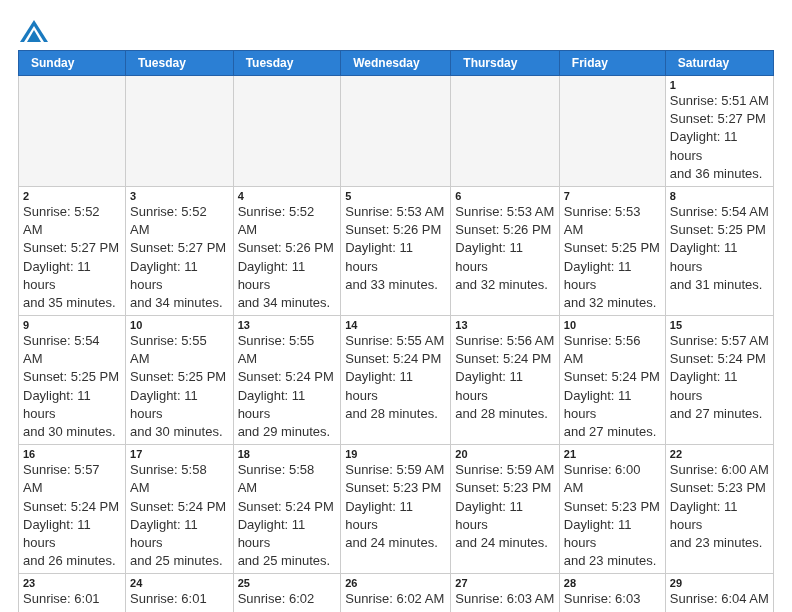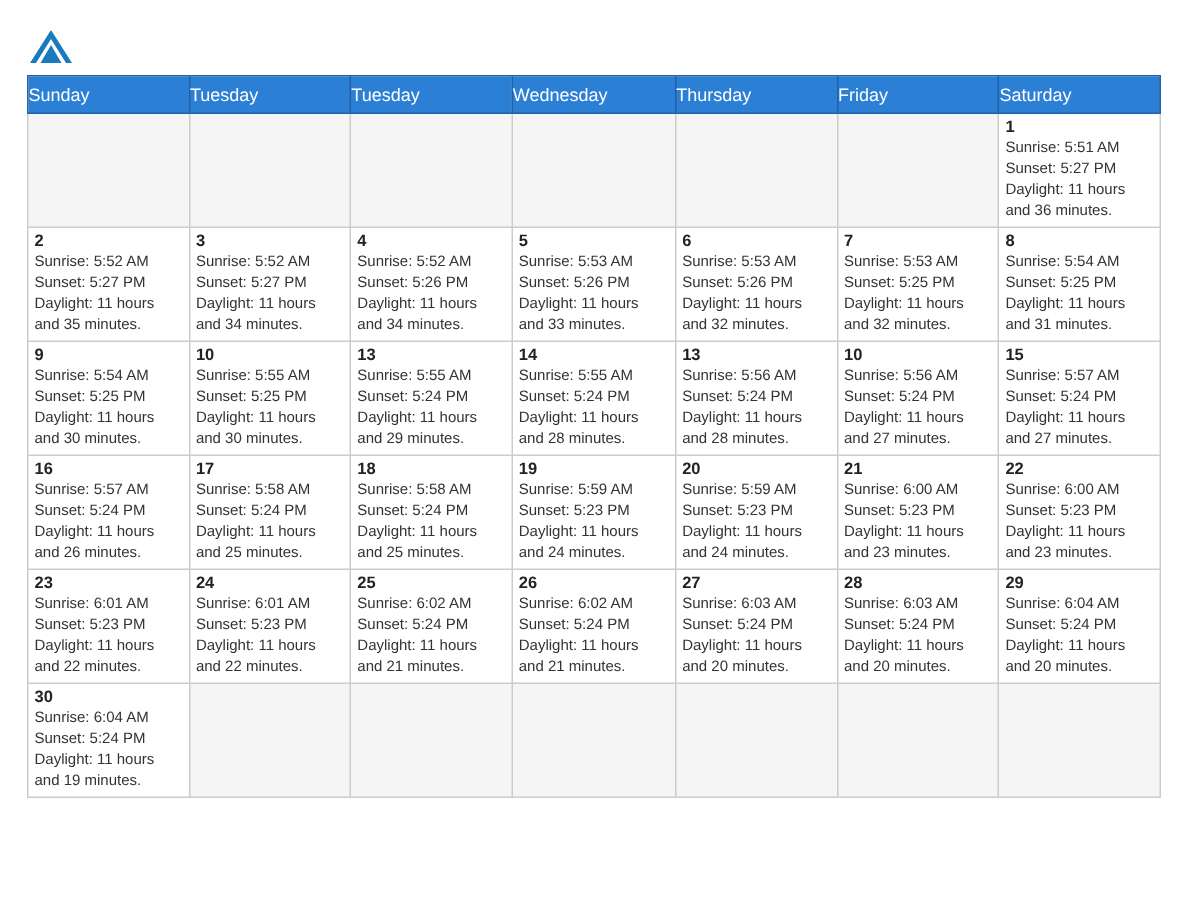--- a/index.html
+++ b/index.html
@@ -62,22 +62,22 @@
     }
     .calendar {
       width: 100%;
       border-collapse: collapse;
       border: 1px solid #bbb;
     }
     .calendar th {
       background: #2b7fd4;
       color: #fff;
       font-size: 12px;
-      font-weight: normal;
-      padding: 5px 0;
+      font-weight: bold;
+      padding: 5px 12px;
       text-align: left;
       border: 1px solid #2260a8;
     }
     .calendar td {
       border: 1px solid #ccc;
       vertical-align: top;
       padding: 3px 4px;
       width: 113px;
       min-height: 70px;
       font-size: 9.5px;
@@ -88,21 +88,21 @@
       background: #f5f5f5;
     }
     .day-number {
       font-size: 11px;
       font-weight: bold;
       color: #222;
       display: block;
       margin-bottom: 1px;
     }
     .day-info {
-      font-size: 10px;
+      font-size: 13px;
       color: #333;
       line-height: 1.4;
     }
     .last-row td {
       background: #f5f5f5;
     }
     .last-row td.has-data {
       background: #fff;
     }
   </style>

